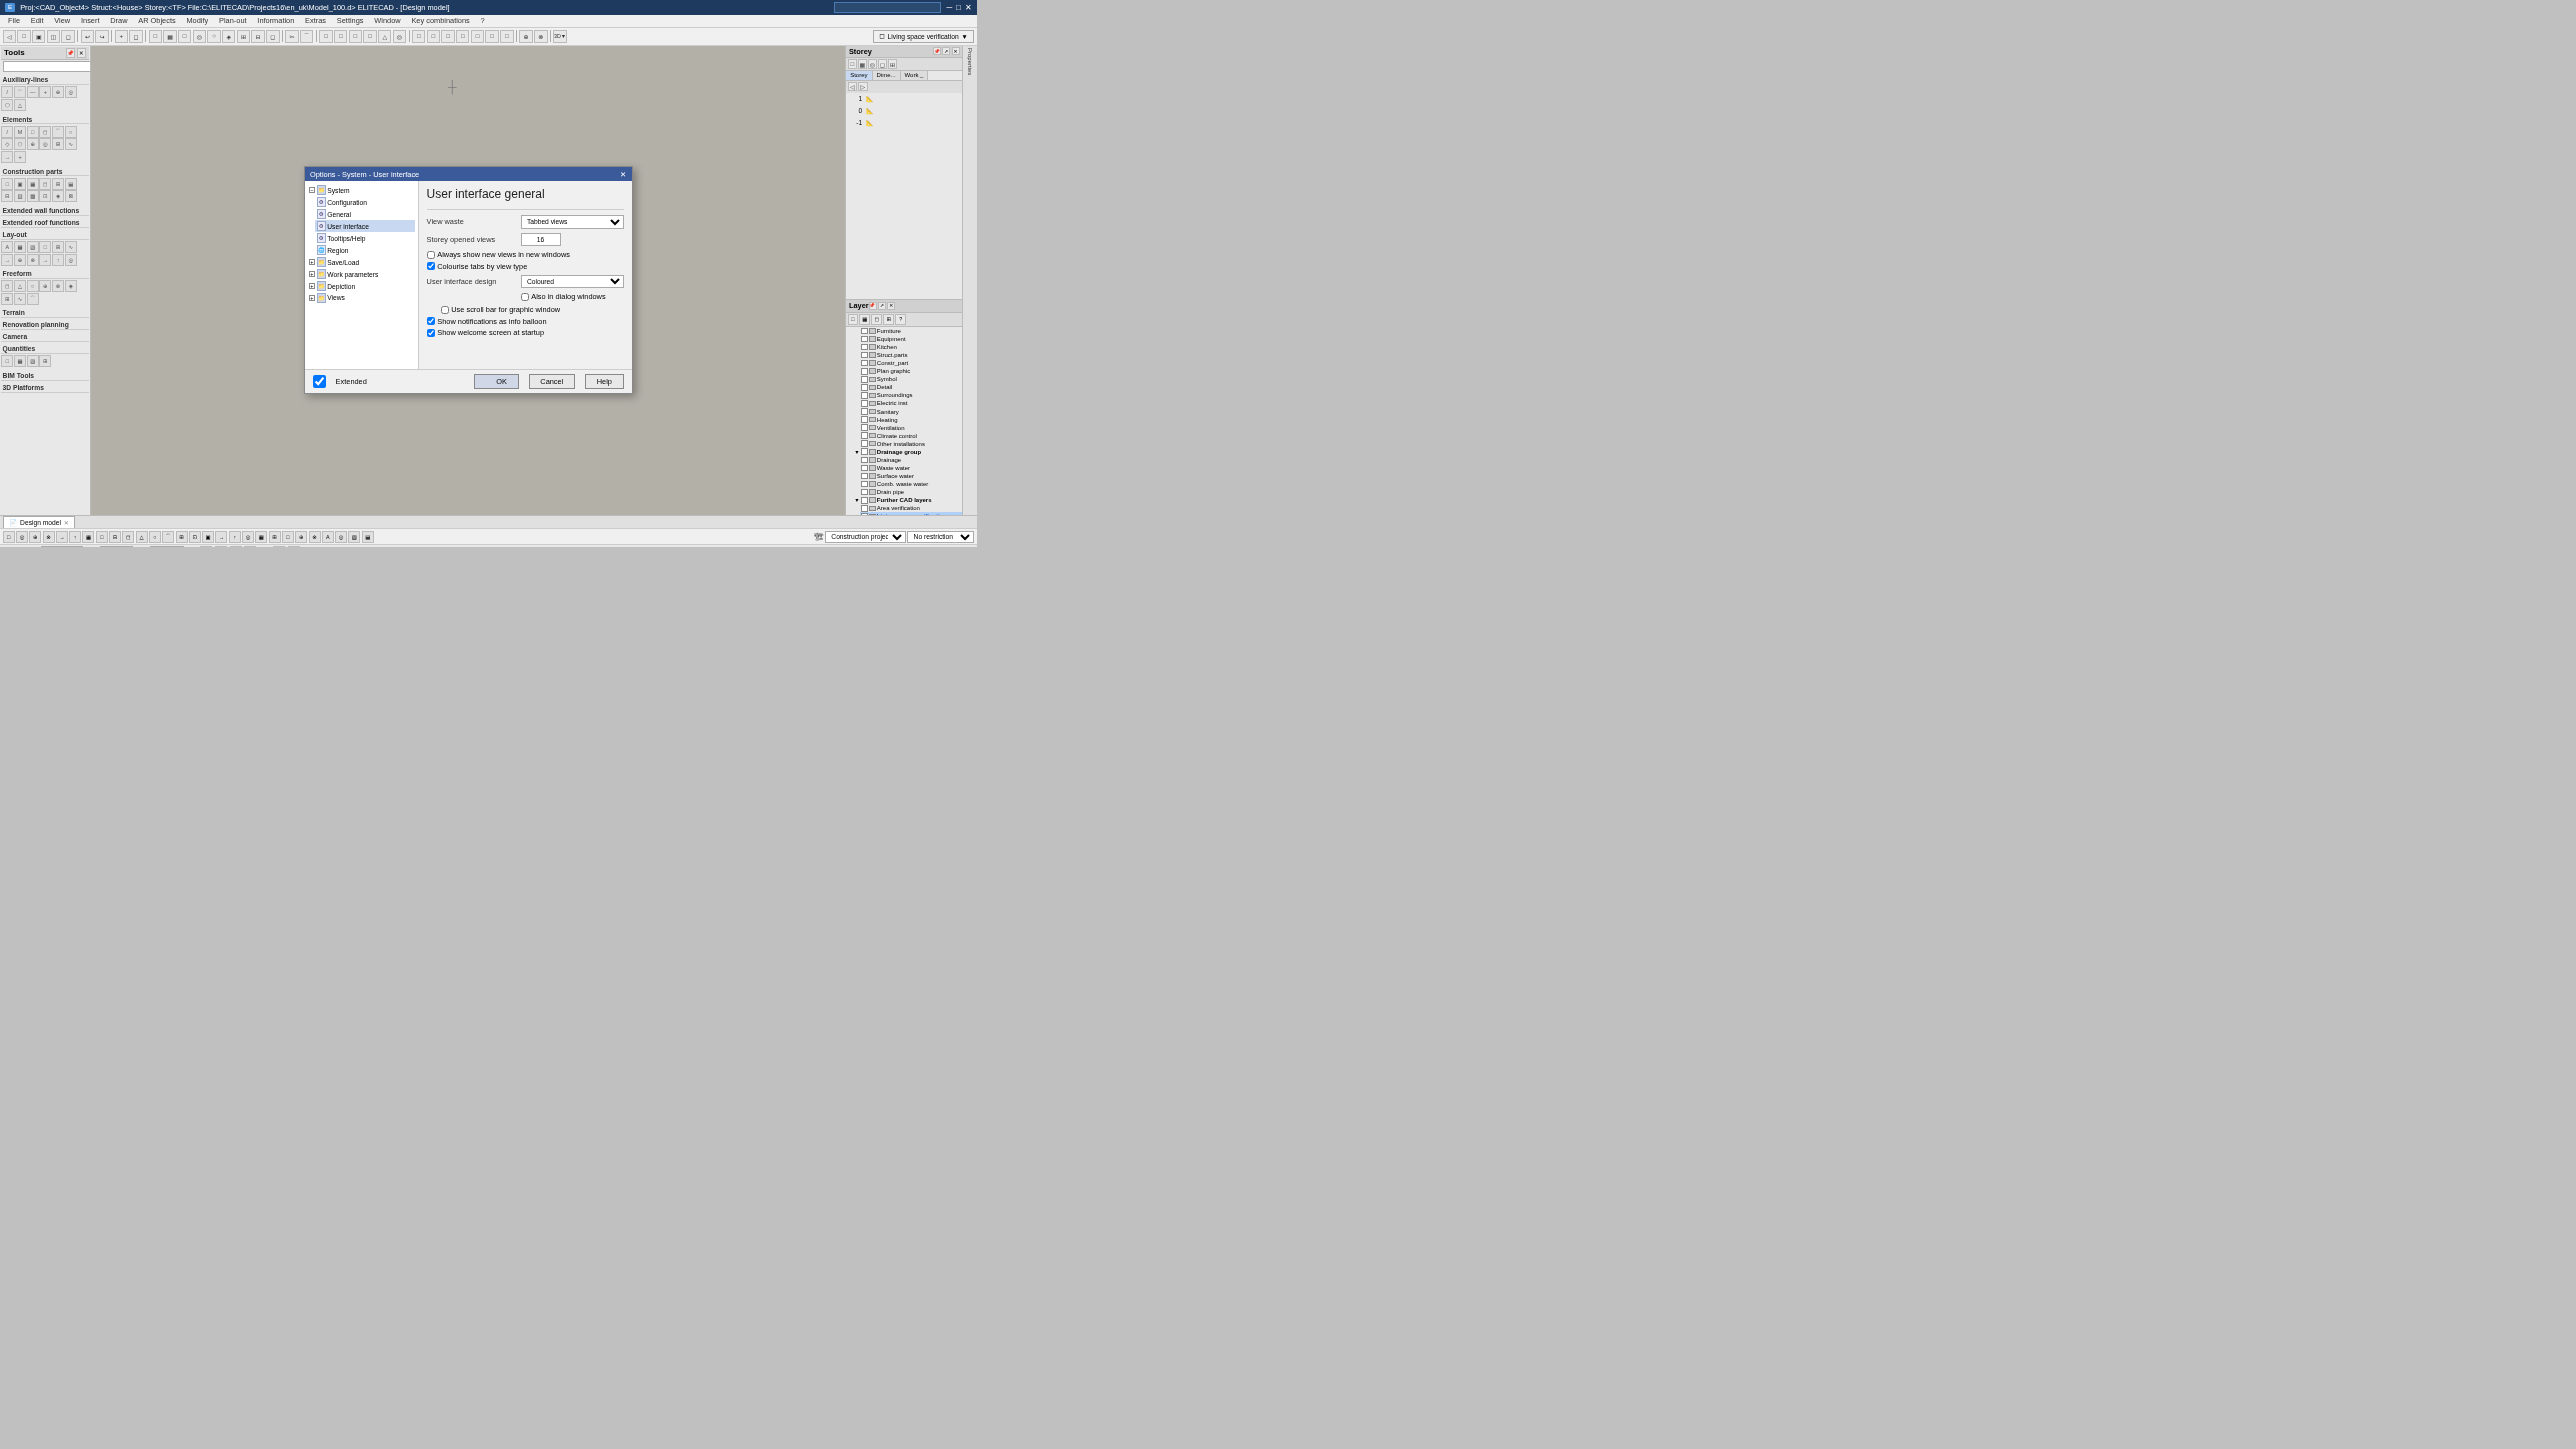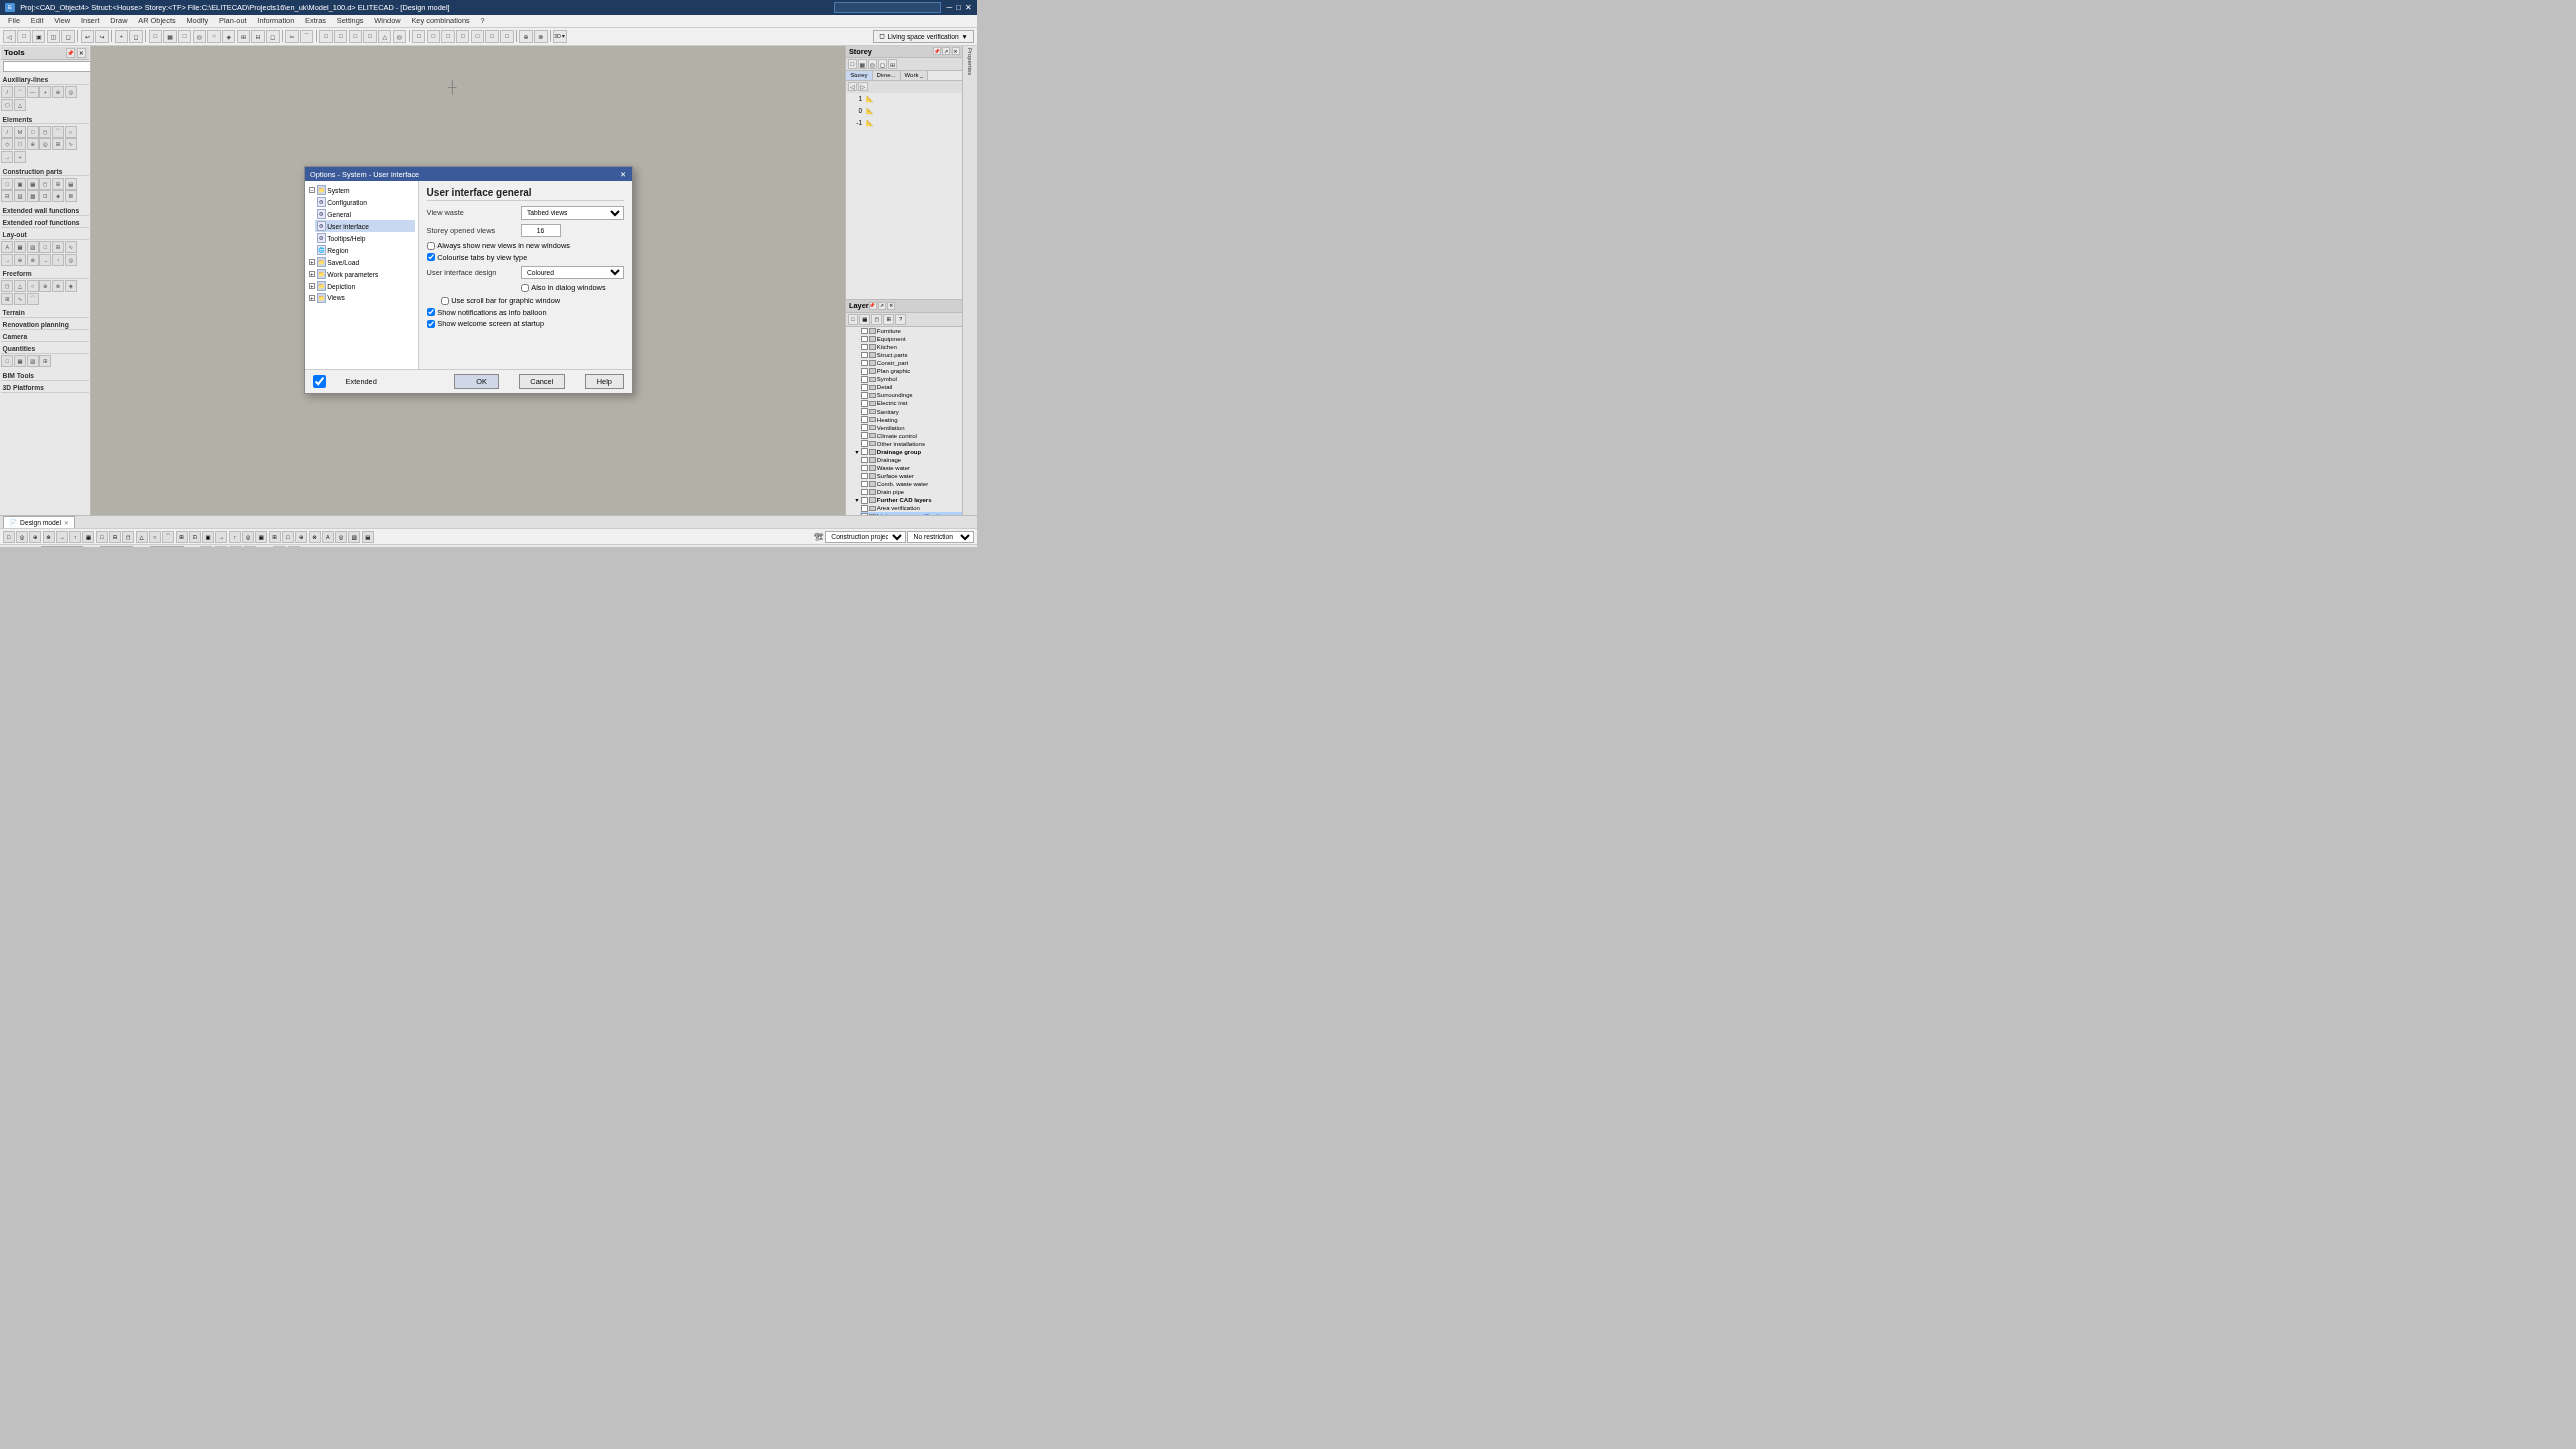--- a/index.html
+++ b/index.html
@@ -464,26 +464,26 @@
       color: #336;
     }
     .tree-label { font-size: 6.7px; }
     .tree-indent { margin-left: 8px; }
 
     #dialog-content {
       flex: 1;
       padding: 5.4px 8px;
     }
     .dialog-section-title {
-      font-size: 10px;
-      font-weight: bold;
+      font-size: 12px;
+      font-weight: normal;
       color: #222;
       margin-bottom: 5.4px;
       border-bottom: 0.7px solid #ccc;
-      padding-bottom: 2px;
+      padding-bottom: 8px;
     }
     .form-row {
       display: flex;
       align-items: center;
       margin-bottom: 4px;
       font-size: 7.4px;
     }
     .form-label {
       width: 94px;
       color: #333;
@@ -517,21 +517,21 @@
     }
     .check-row input[type=checkbox] {
       width: 8px; height: 8px;
       cursor: pointer;
     }
     .dialog-footer {
       display: flex;
       align-items: center;
       padding: 4px 8px;
       border-top: 0.7px solid #ccc;
-      gap: 20px;
+      gap: 10px;
     }
     .dialog-btn {
       padding: 2px 10.7px;
       border: 0.7px solid #888;
       background: #e8e8e8;
       cursor: pointer;
       font-size: 7.4px;
     }
     .dialog-btn.primary { background: #d0d8e8; padding-left: 21px; }
 

